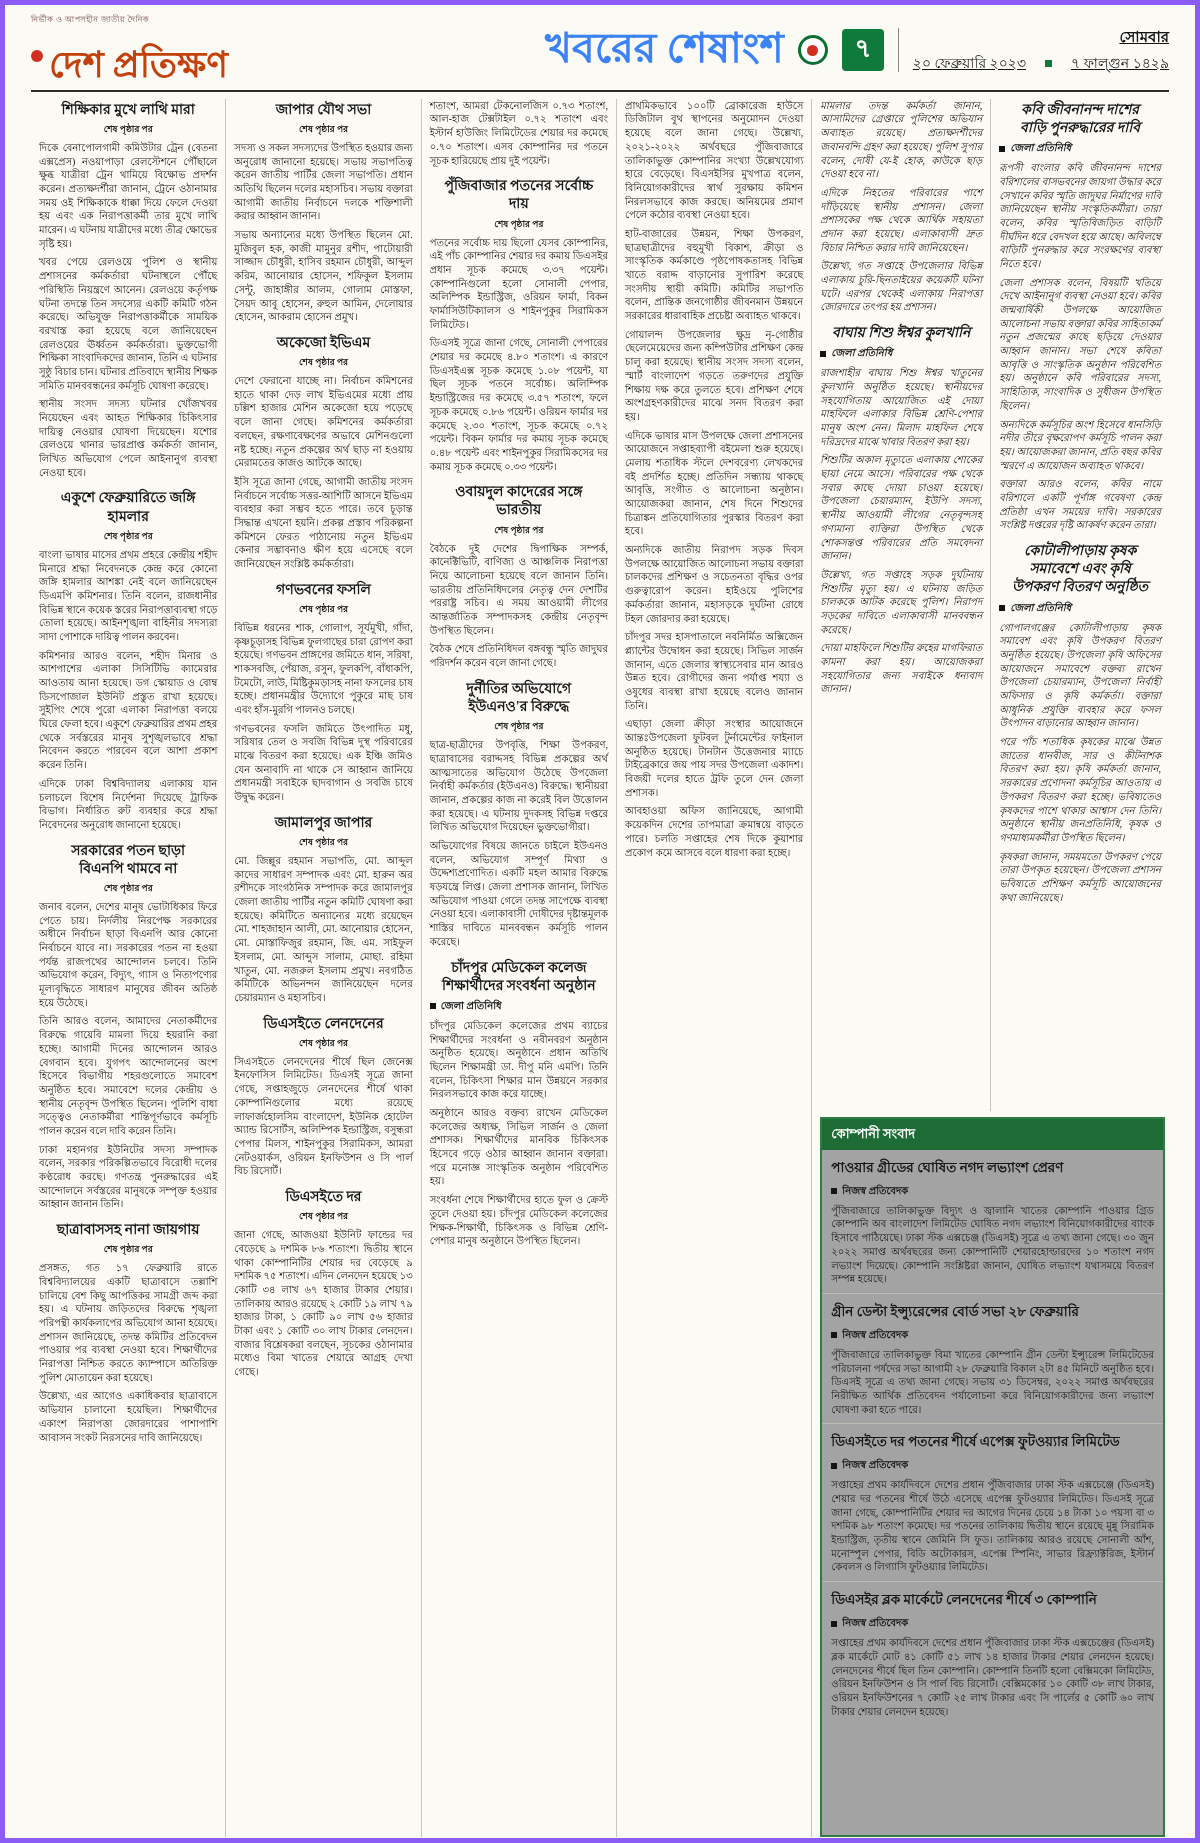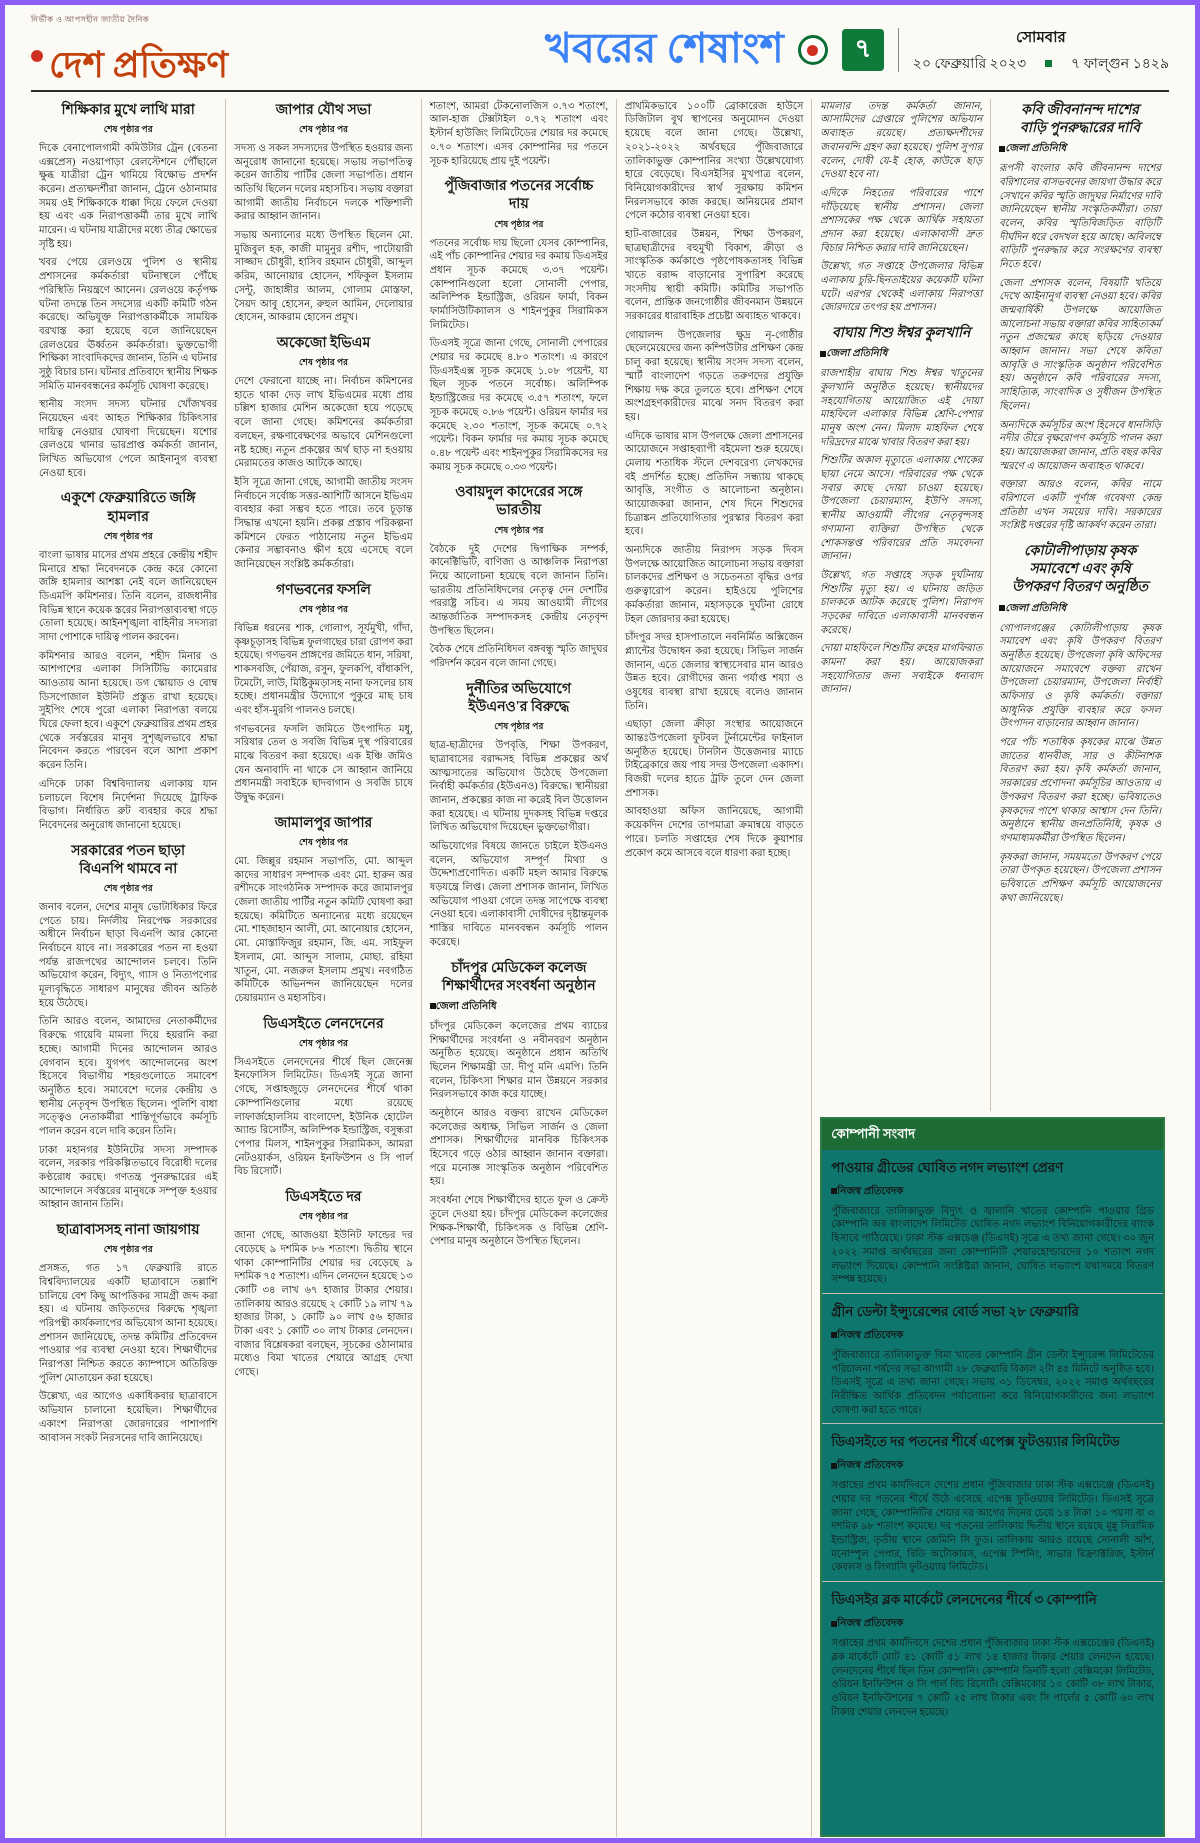--- a/index.html
+++ b/index.html
@@ -15,42 +15,42 @@
   .brand-tagline{font-size:8px;color:#7a5050;margin-bottom:1px;letter-spacing:.5px;}
   .brand-row{display:flex;align-items:center;}
   .logo-sun{width:12px;height:12px;background:#cf3020;border-radius:50%;display:inline-block;margin-right:6px;}
   .brand-name{font-size:36px;font-weight:800;color:#c2410c;line-height:1.05;margin-top:20px;}
   .mast-right{display:flex;align-items:center;gap:14px;}
   .section-title{font-size:41px;font-weight:800;color:#3b82f6;white-space:nowrap;text-align:right;}
   .emblem{width:30px;height:30px;border-radius:50%;border:3px solid #0b6e33;display:inline-flex;align-items:center;justify-content:center;box-sizing:border-box;background:#fff;}
   .emblem-core{width:11px;height:11px;background:#cf3020;border-radius:50%;}
   .page-badge{width:42px;height:42px;background:#0f7a3a;color:#fff;font-size:26px;font-weight:800;display:flex;align-items:center;justify-content:center;border-radius:4px;}
   .vsep{width:1px;height:44px;background:#8a8a84;}
-  .dateblock{text-align:center;}
+  .dateblock{text-align:right;text-decoration:underline;}
   .day{font-size:15px;font-weight:800;}
   .dateline{font-size:14px;display:flex;align-items:center;gap:19px;justify-content:flex-end;margin-top:2px;}
   .date-sq{width:7px;height:7px;background:#0f7a3a;display:inline-block;}
   .mast-rule{border:0;border-top:2px solid #2b2b2b;margin:5px 0 0;}
   
   .content{display:flex;height:1738px;overflow:hidden;margin-top:7px;}
   .col{flex:1 1 0;min-width:0;padding:0 8px;overflow:hidden;}
   .col + .col{border-left:1px solid #c7c4ba;}
   .right-wrap{flex:2 1 0;display:flex;flex-direction:column;min-width:0;border-left:1px solid #c7c4ba;}
   .right-cols{display:flex;height:1012px;overflow:hidden;font-style:italic;}
   .right-cols .col + .col{border-left:1px solid #c7c4ba;}
   
   .article{margin:0;}
   .headline{font-size:14px;line-height:1.3;font-weight:800;text-align:center;margin:10px 9px 3px;}
   .article:first-child .headline{margin-top:2px;}
   .kicker{font-size:9px;text-align:center;font-weight:700;margin:0 0 4px;}
-  .byline{display:flex;align-items:center;font-size:10px;font-weight:700;margin:2px 0 4px;}
+  .byline{display:flex;align-items:center;gap:5px;font-size:10px;font-weight:700;margin:2px 0 4px;}
   .byline-sq{width:6px;height:6px;background:#141414;flex:0 0 auto;}
   .body-text{font-size:10px;line-height:1.37;text-align:justify;margin:0 0 5px;}
   
-  .company-box{flex:1;margin:6px 4px 0 8px;border:2px solid #2f7d45;background:#0f766e;overflow:hidden;}
+  .company-box{flex:1;margin:6px 4px 0 8px;border:2px solid #2f7d45;background:#a3a3a3;overflow:hidden;}
   .company-head{background:#1d6b35;color:#fff;font-size:13px;font-weight:700;padding:5px 9px;}
   .box-article{padding:7px 9px 2px;}
   .box-article + .box-article{border-top:1px solid #bdbab1;}
   .box-headline{font-size:13.5px;font-weight:800;margin:0 0 3px;text-align:left;}
 </style>
 </head>
 <body>
 
 <div class="page">
 

